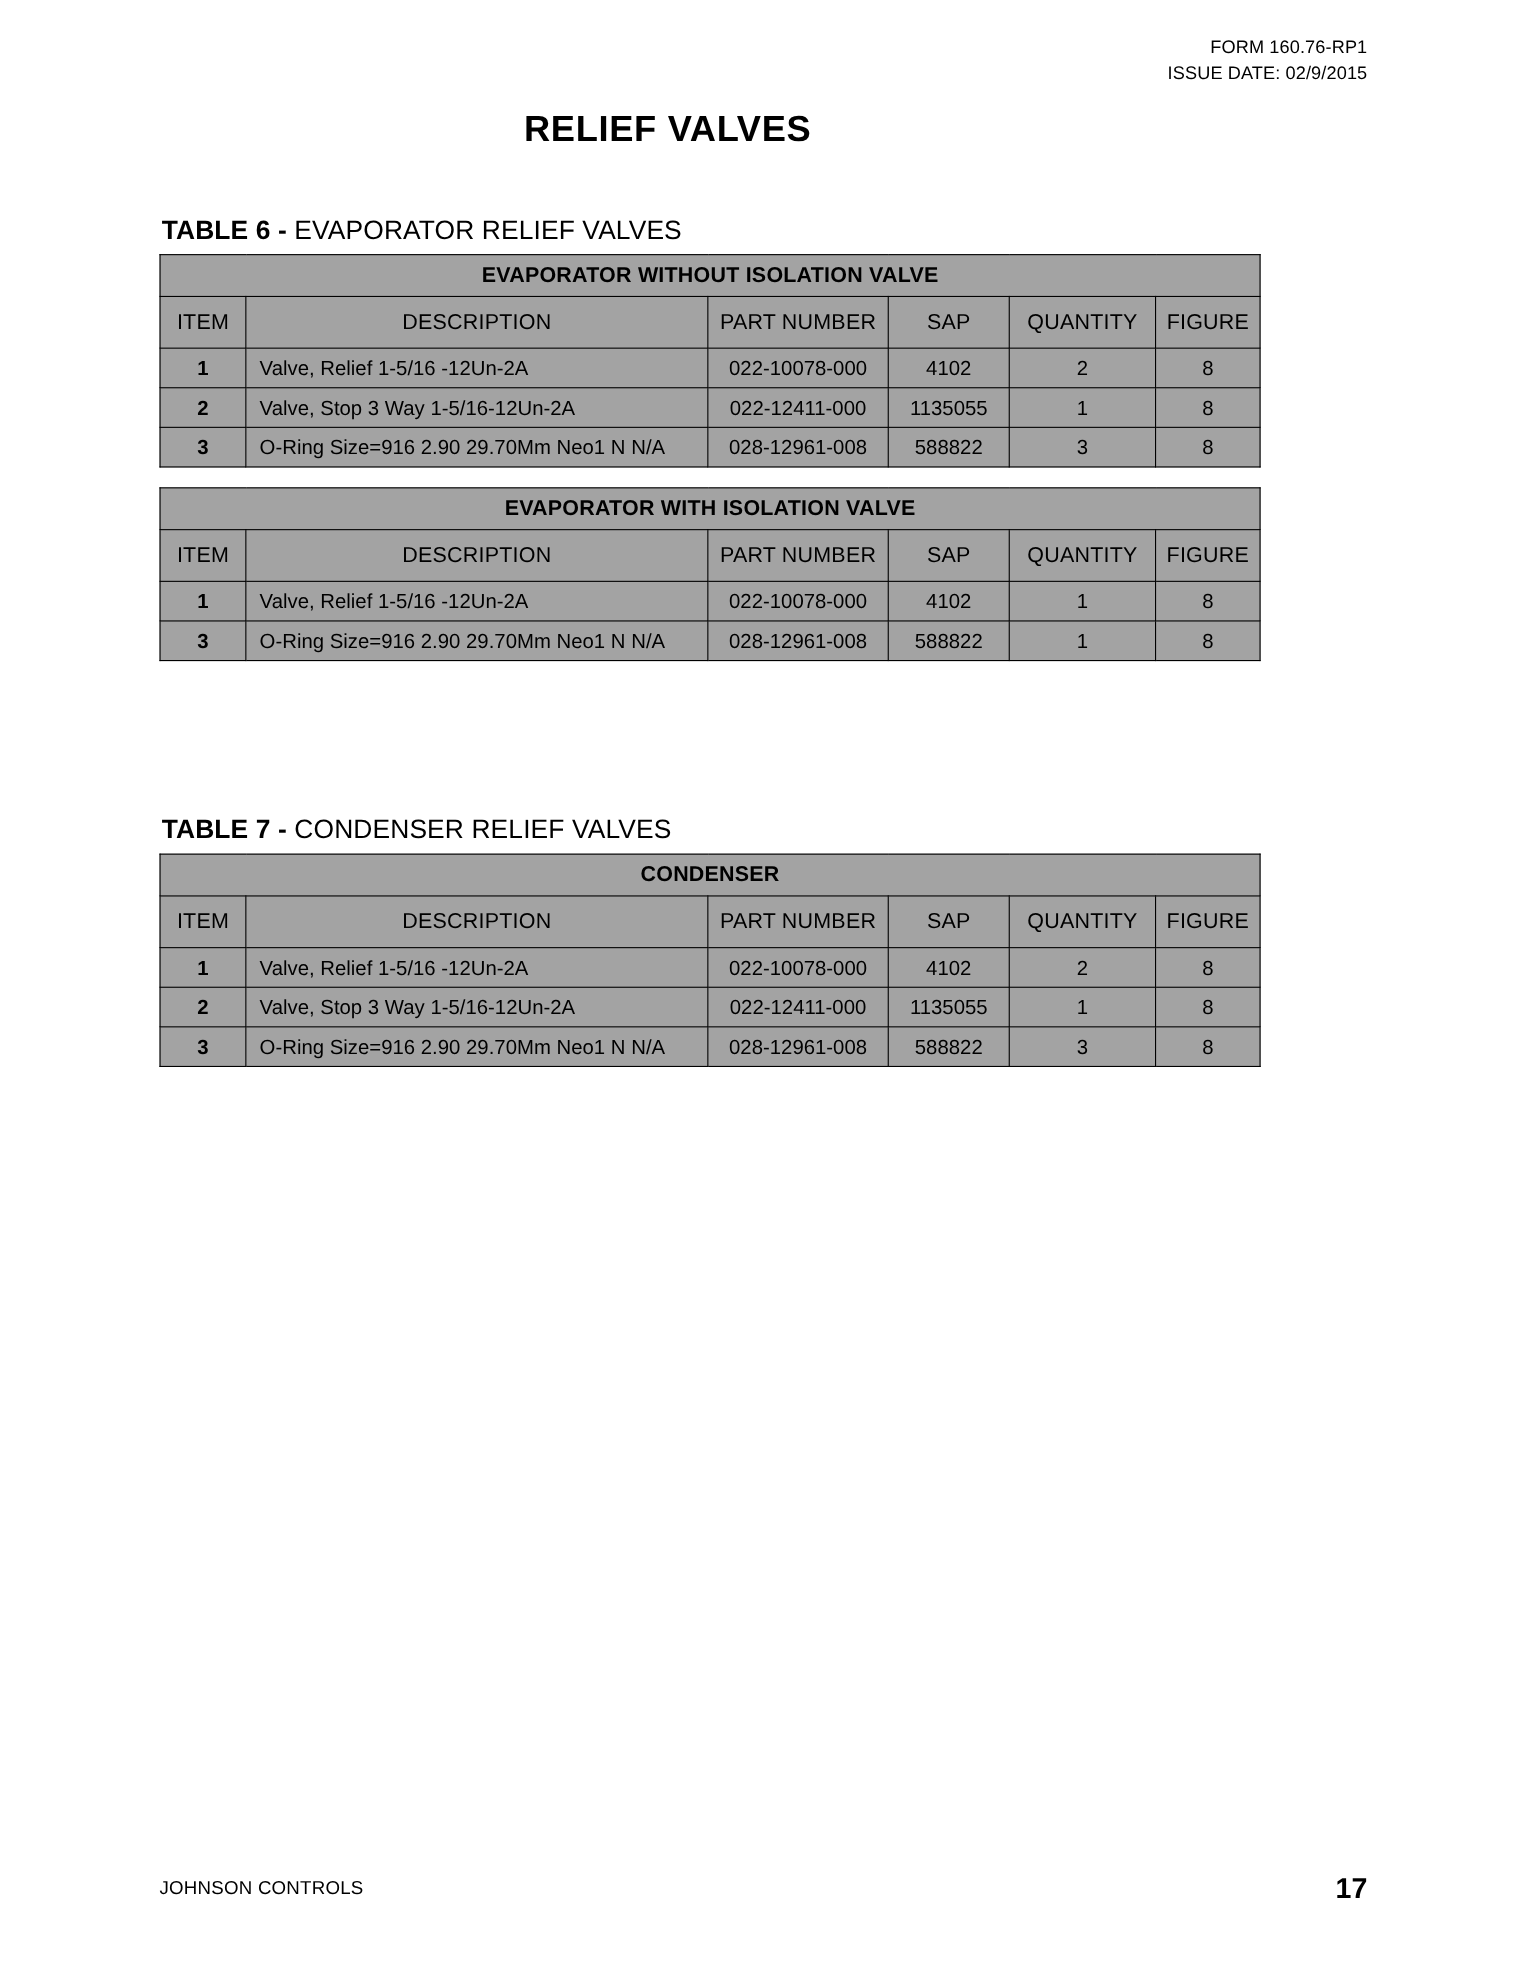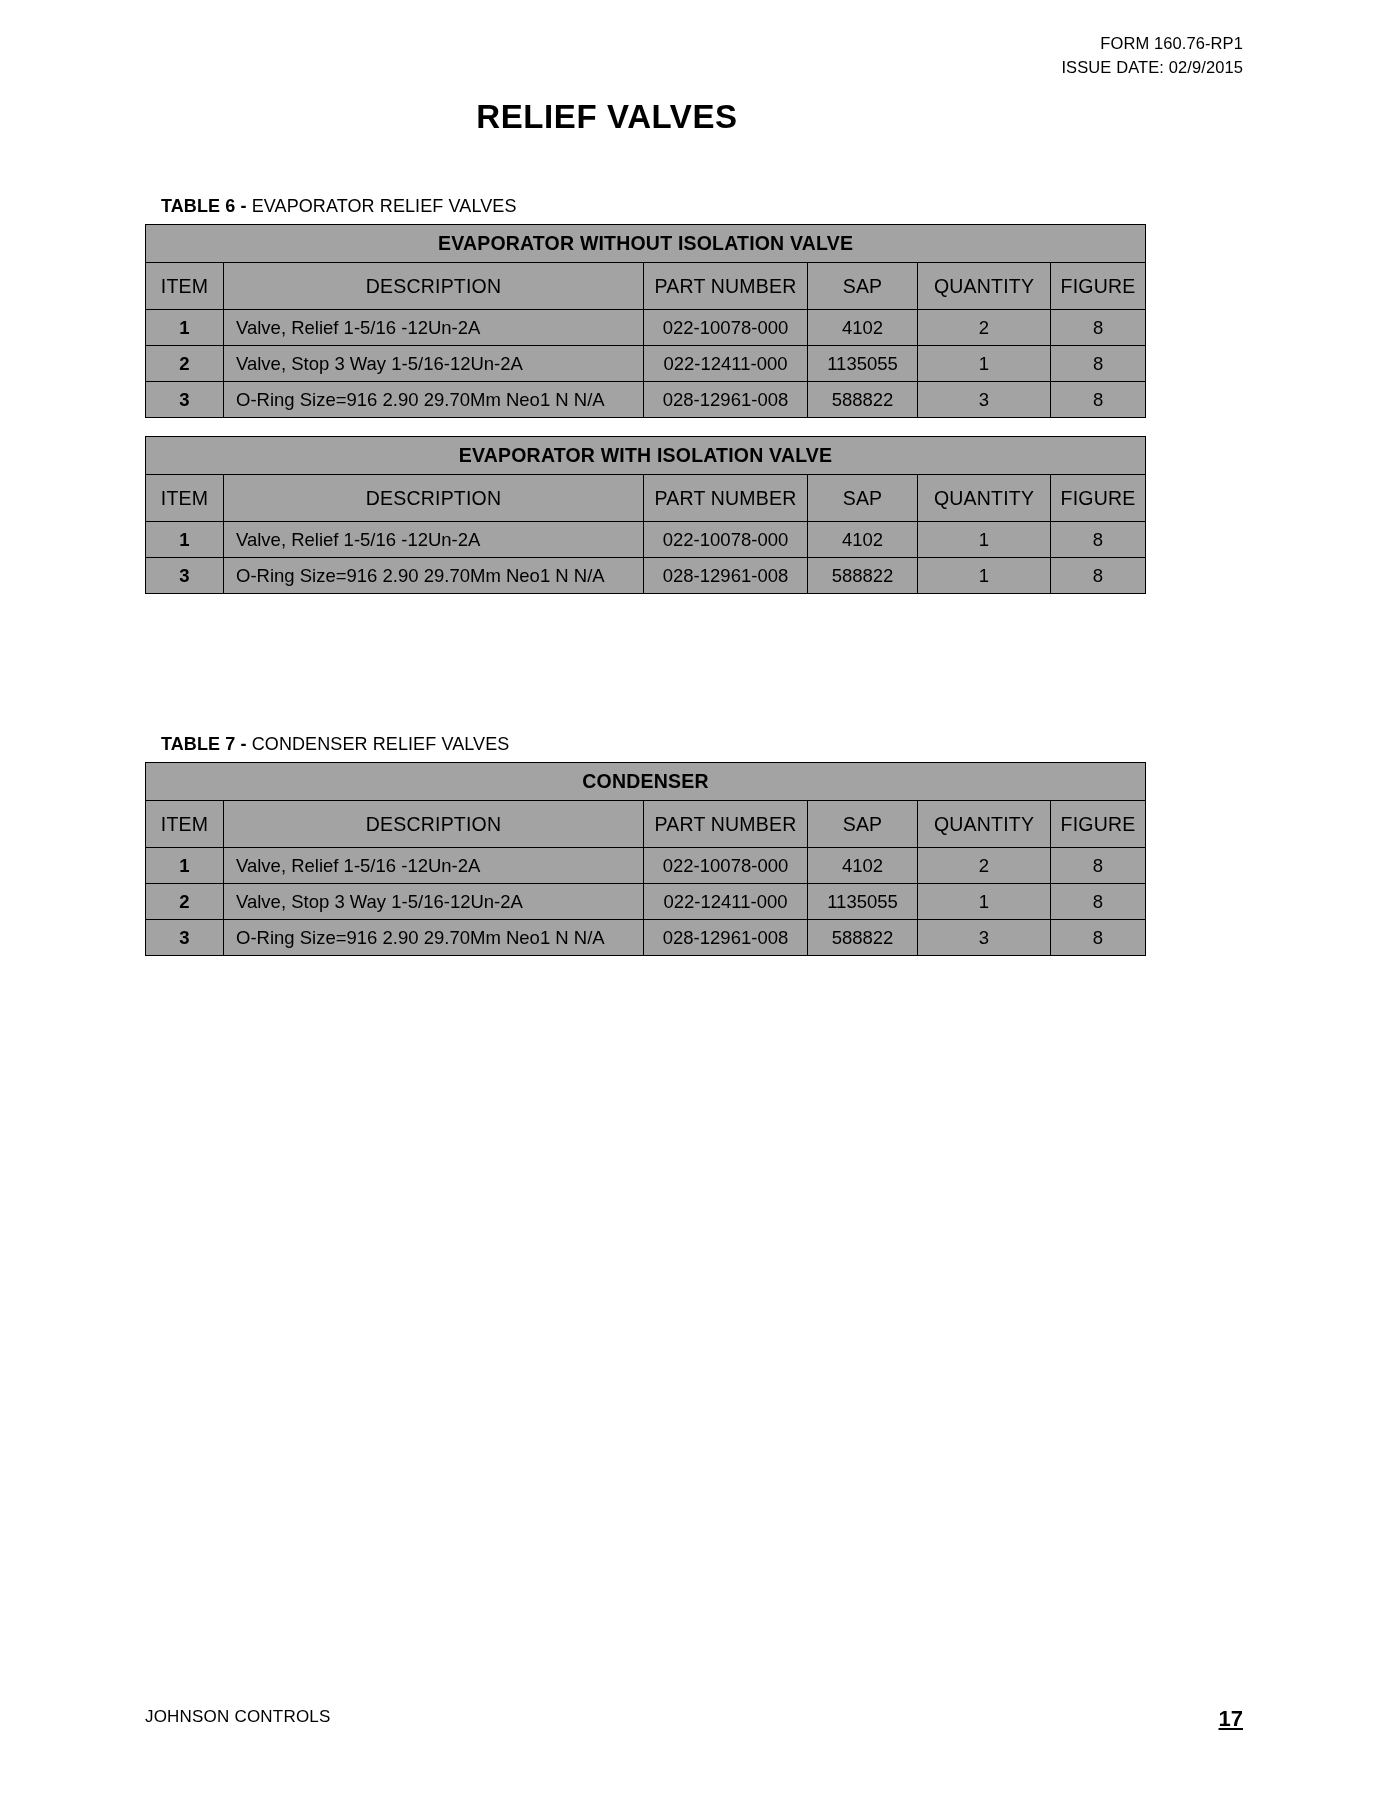--- a/index.html
+++ b/index.html
@@ -40,22 +40,22 @@
 
   
   .content {
     position: absolute;
     top: 196px;
     left: 145px;
     width: 1000px;
   }
 
   .table-caption {
-    font-size: 18px;
-    margin: 0 0 7px 16px;
+    font-size: 24px;
+    margin: 0 0 7px 2px;
     white-space: nowrap;
     letter-spacing: 0.1px;
   }
   .table-caption .lbl { font-weight: bold; }
 
   table.parts {
     width: 1000px;
     border-collapse: collapse;
     table-layout: fixed;
     font-size: 18.5px;
@@ -108,23 +108,22 @@
     position: absolute;
     left: 145px;
     bottom: 73px;
     font-size: 17px;
     letter-spacing: 0.2px;
   }
   .footer-right {
     position: absolute;
     right: 148px;
     bottom: 68px;
-    font-size: 22px;
+    font-size: 26px;
     font-weight: bold;
-    text-decoration: underline;
   }
 </style>
 </head>
 <body>
 
 <div class="page-header">
   <div>FORM 160.76-RP1</div>
   <div>ISSUE DATE: 02/9/2015</div>
 </div>
 

